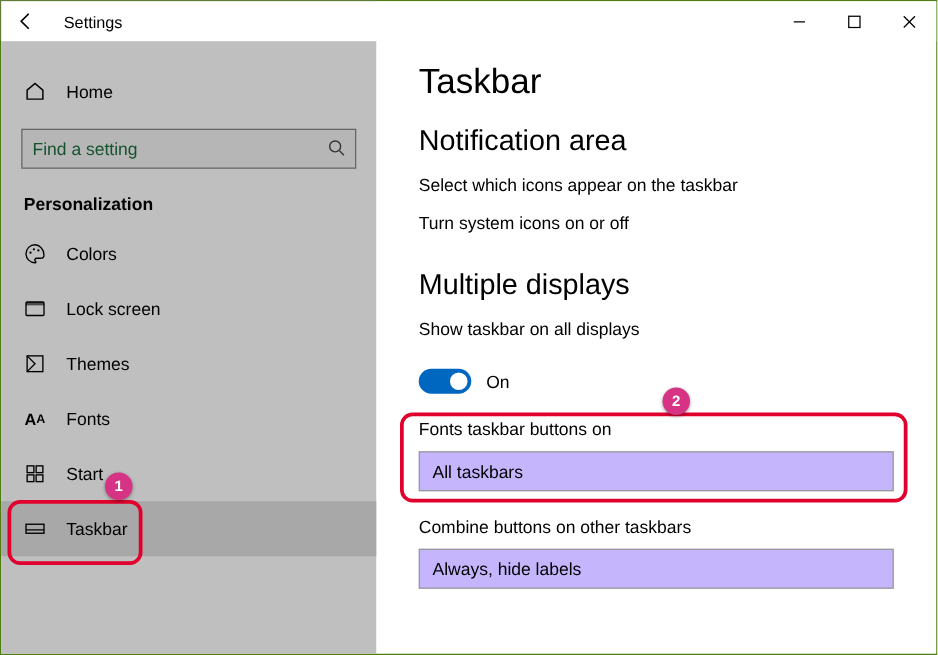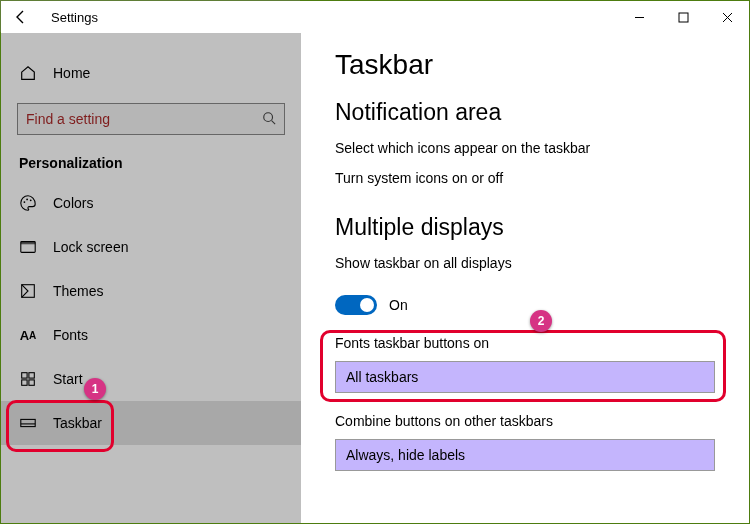--- a/index.html
+++ b/index.html
@@ -111,21 +111,21 @@
   .search {
     width: 100%;
     height: 32px;
     border: 1px solid #666;
     background: #b6b6b6;
     display: flex;
     align-items: center;
     padding: 0 8px;
     justify-content: space-between;
   }
-  .search span.ph { color: #7f1d1d; font-size: 14px; }
+  .search span.ph { color: #14532d; font-size: 14px; }
   .section-head {
     font-weight: 600;
     font-size: 14px;
     padding: 6px 18px 10px 18px;
   }
   .content {
     flex: 1;
     padding: 16px 34px 0 34px;
     position: relative;
     overflow: hidden;

